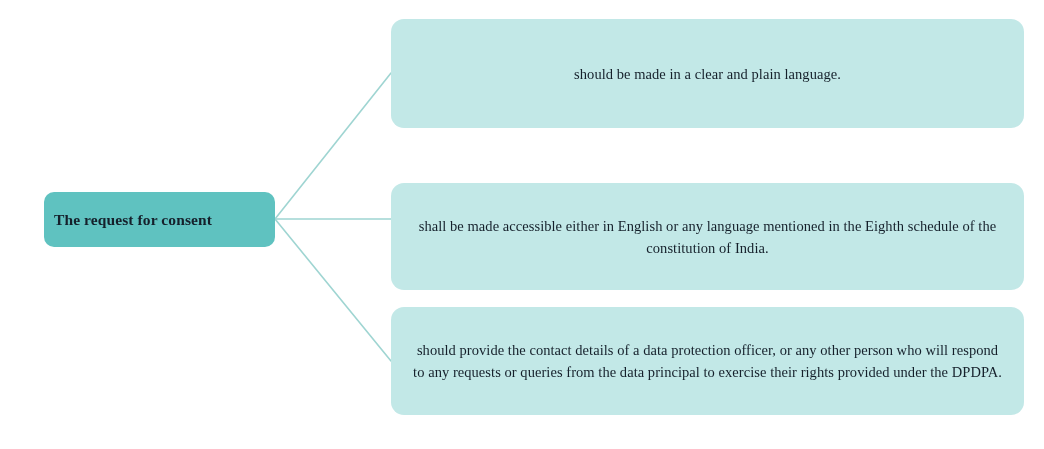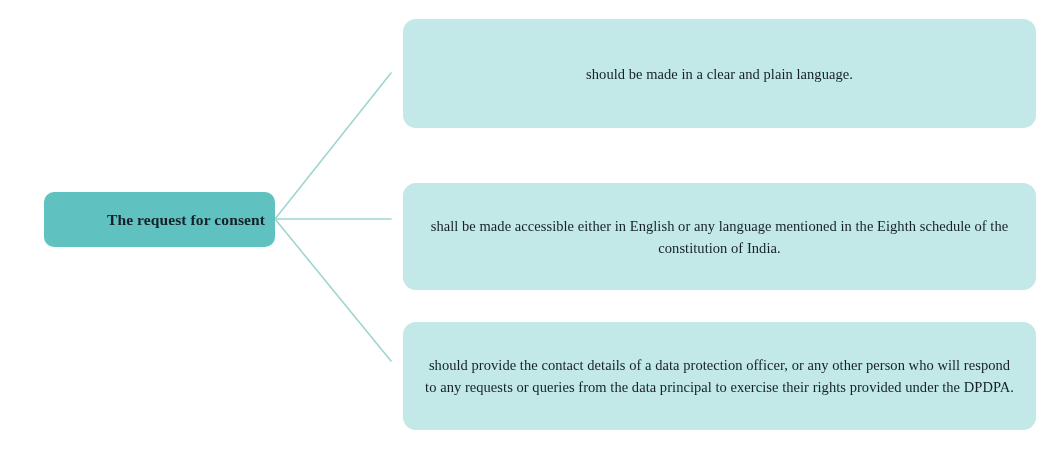--- a/index.html
+++ b/index.html
@@ -27,21 +27,21 @@
   .node-root {
     position: absolute;
     left: 44px;
     top: 192px;
     width: 231px;
     height: 55px;
     background: #5fc2c0;
     border-radius: 10px;
     display: flex;
     align-items: center;
-    justify-content: flex-end;
+    justify-content: flex-start;
     box-sizing: border-box;
     padding: 0 10px;
     z-index: 2;
   }
   .node-root-label {
     font-family: "Liberation Serif", "DejaVu Serif", serif;
     font-size: 15.5px;
     font-weight: bold;
     color: #15202b;
     text-align: center;
@@ -53,34 +53,33 @@
     left: 391px;
     width: 633px;
     background: #c2e8e7;
     border-radius: 13px;
     display: flex;
     align-items: center;
     justify-content: center;
     box-sizing: border-box;
     padding: 0 22px;
     z-index: 2;
-    margin-left: 12px;
   }
   .node-child-label {
     font-family: "Liberation Serif", "DejaVu Serif", serif;
     font-size: 14.5px;
     font-weight: normal;
     color: #15202b;
     text-align: center;
     line-height: 22px;
     letter-spacing: 0.05px;
   }
   #child-0 { top: 19px;  height: 109px; }
   #child-1 { top: 183px; height: 107px; }
-  #child-2 { top: 322px; height: 108px; }
+  #child-2 { top: 307px; height: 108px; }
 </style>
 </head>
 <body>
 
 <div id="canvas">
 
   <svg id="connectors" viewBox="0 0 1044 449" xmlns="http://www.w3.org/2000/svg">
     <line x1="275" y1="219" x2="391" y2="73" stroke="#9fd5d2" stroke-width="1.6" stroke-linecap="round"></line>
     <line x1="275" y1="219" x2="391" y2="219" stroke="#9fd5d2" stroke-width="1.6" stroke-linecap="round"></line>
     <line x1="275" y1="219" x2="391" y2="361" stroke="#9fd5d2" stroke-width="1.6" stroke-linecap="round"></line>

